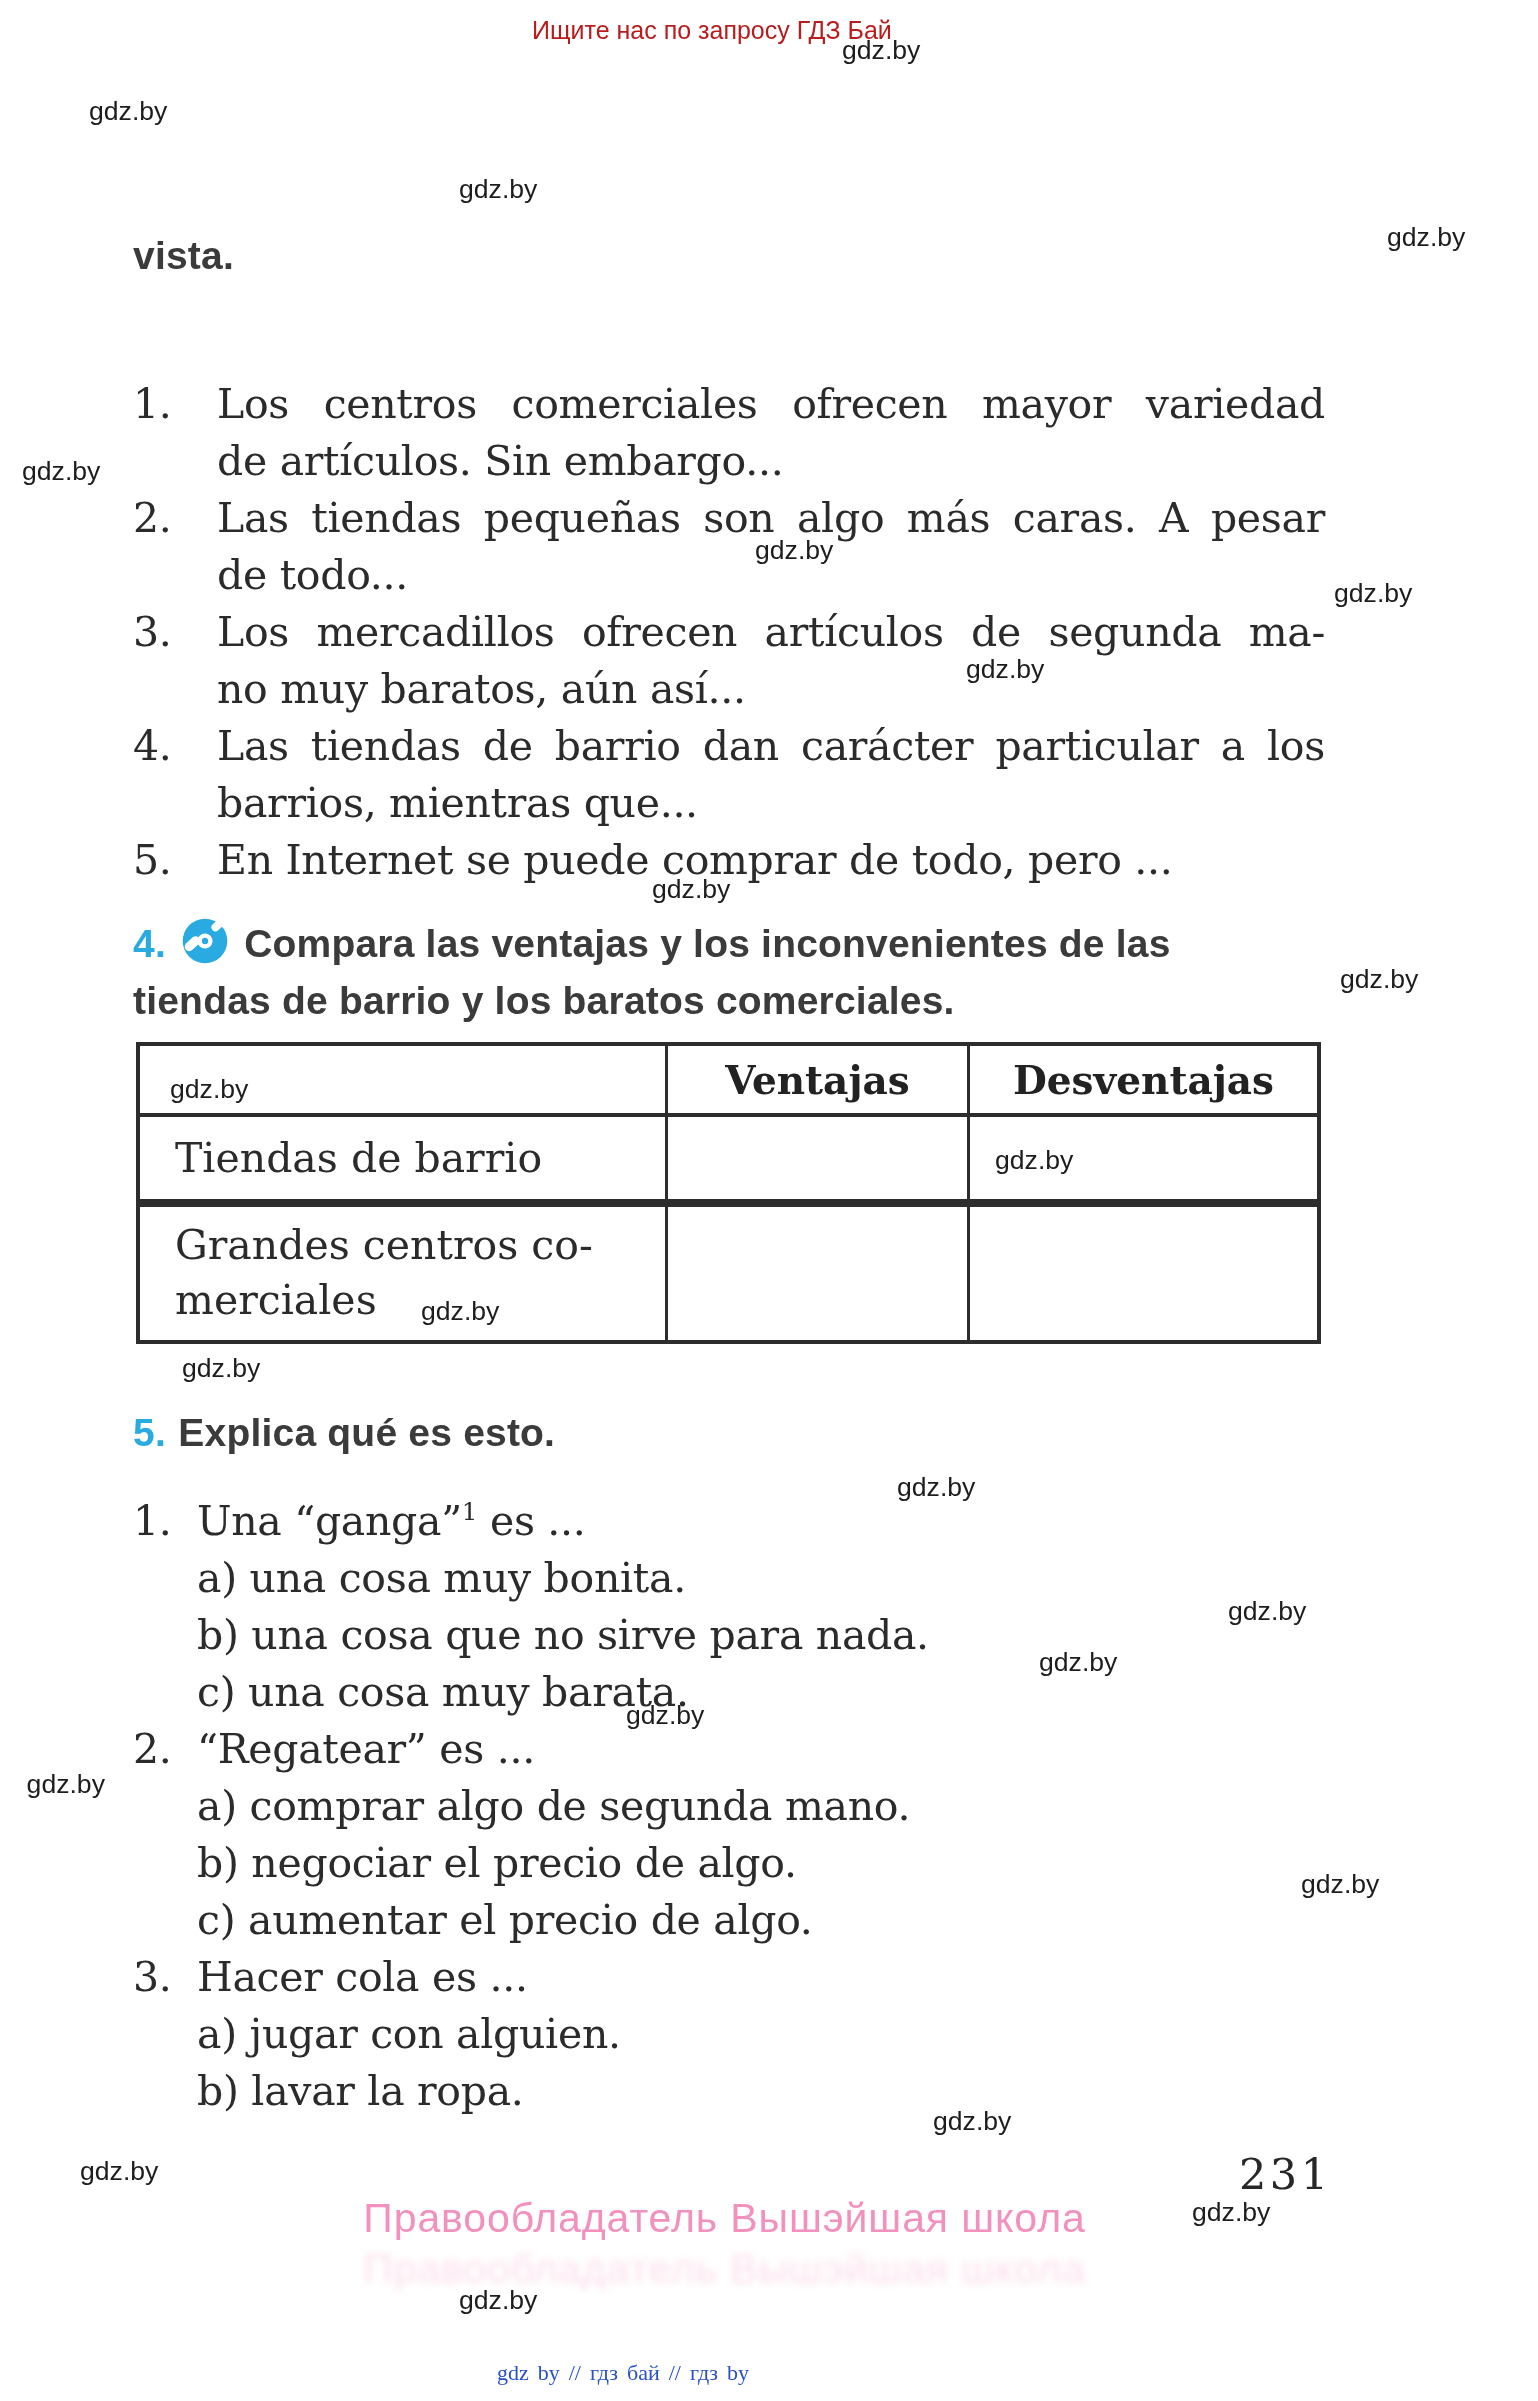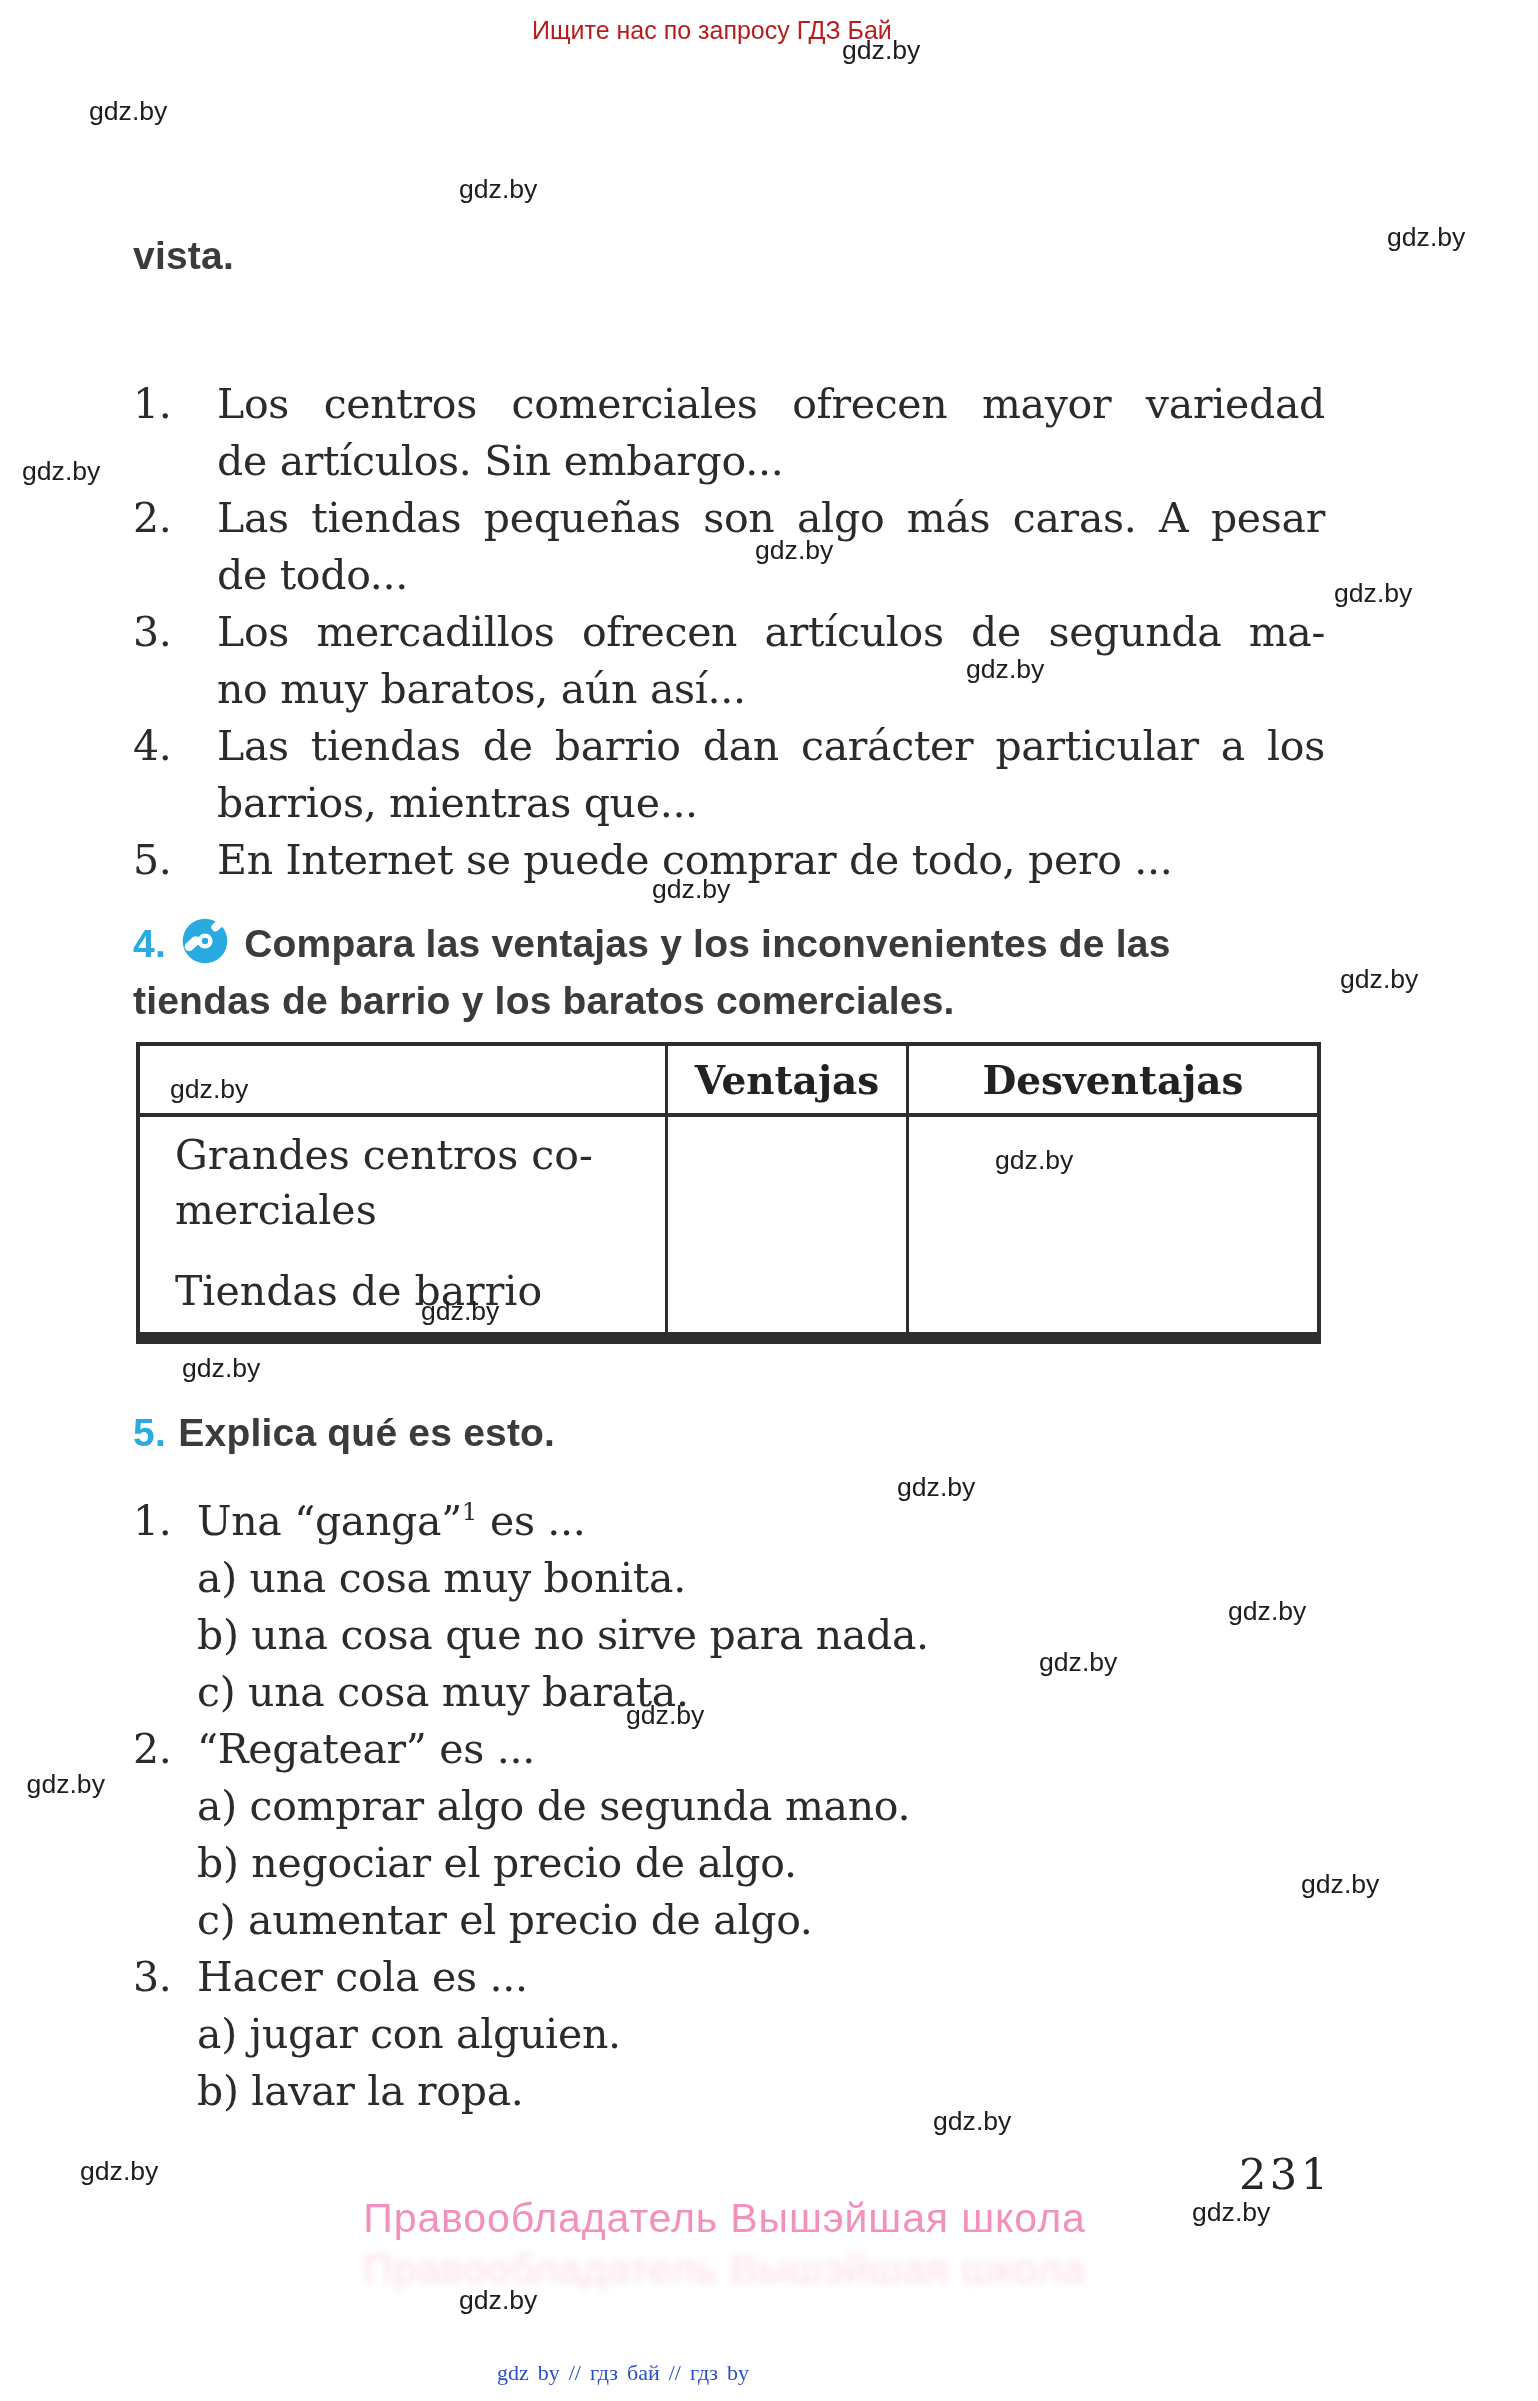--- a/index.html
+++ b/index.html
@@ -42,21 +42,21 @@
   .jline{text-align:justify;text-align-last:justify;}
   sup{font-size:60%;line-height:0;vertical-align:super;}
   
   .vtable{
     position:absolute;left:136px;top:1042px;width:1185px;
     border:4.4px solid #2d2d2d;box-sizing:border-box;background:#fff;z-index:1;
   }
   .trow{display:flex;}
   .tcell{box-sizing:border-box;}
   .c1{width:525px;}
-  .c2{width:241px;border-left:3.5px solid #2d2d2d;}
+  .c2{width:302px;border-left:3.5px solid #2d2d2d;}
   .c3{flex:1 1 auto;border-left:3.5px solid #2d2d2d;}
   .thead{height:67px;border-bottom:4.4px solid #2d2d2d;}
   .r1{height:82px;border-bottom:8px solid #2d2d2d;}
   .r2{height:133px;}
   .th{
     display:flex;align-items:center;justify-content:center;
     font-weight:700;font-size:39px;color:#222;
   }
   .lbl{padding:14px 0 0 35px;font-size:41px;line-height:55px;color:#2b2b2b;}
   .r2 .lbl{padding-top:10.6px;}
@@ -135,31 +135,31 @@
           </svg></span><span>Compara las ventajas y los inconvenientes de las</span></div>
     <div>tiendas de barrio y los baratos comerciales.</div>
   </div>
 
   <div class="vtable">
     <div class="trow thead">
       <div class="tcell c1"></div>
       <div class="tcell c2 th">Ventajas</div>
       <div class="tcell c3 th">Desventajas</div>
     </div>
+    <div class="trow r1">
+      <div class="tcell c1 lbl">
+        <div>Tiendas de barrio</div>
+      </div>
+      <div class="tcell c2"></div>
+      <div class="tcell c3"></div>
+    </div>
     <div class="trow r2">
       <div class="tcell c1 lbl">
         <div>Grandes centros co-</div>
         <div>merciales</div>
-      </div>
-      <div class="tcell c2"></div>
-      <div class="tcell c3"></div>
-    </div>
-    <div class="trow r1">
-      <div class="tcell c1 lbl">
-        <div>Tiendas de barrio</div>
       </div>
       <div class="tcell c2"></div>
       <div class="tcell c3"></div>
     </div>
   </div>
 
   <div class="ex-heading" id="h5">
     <div><span class="num">5.</span><span>Explica qué es esto.</span></div>
   </div>
 

